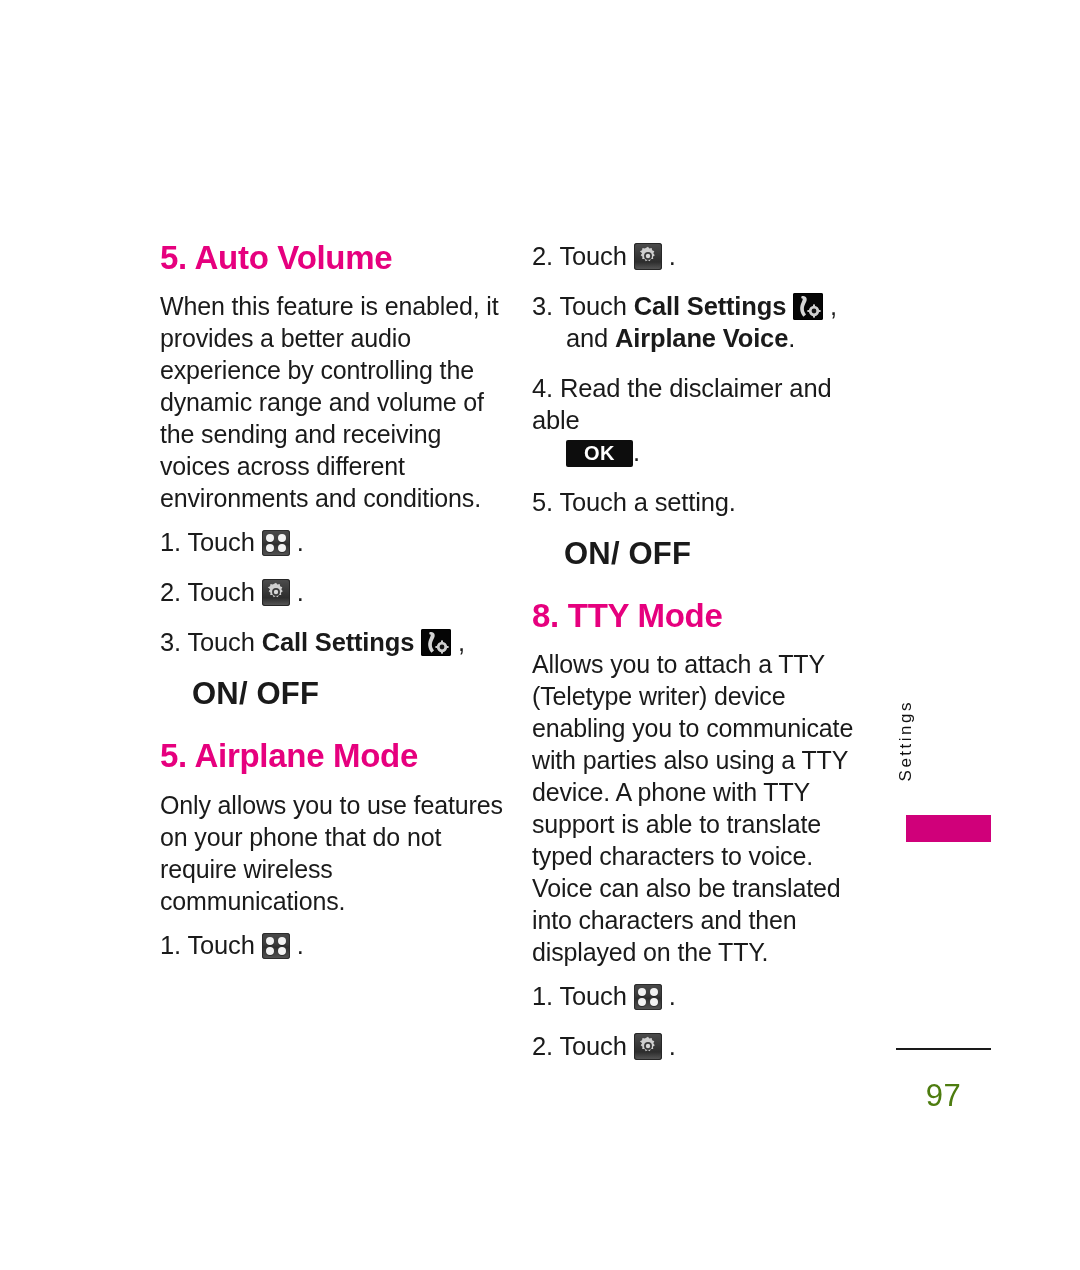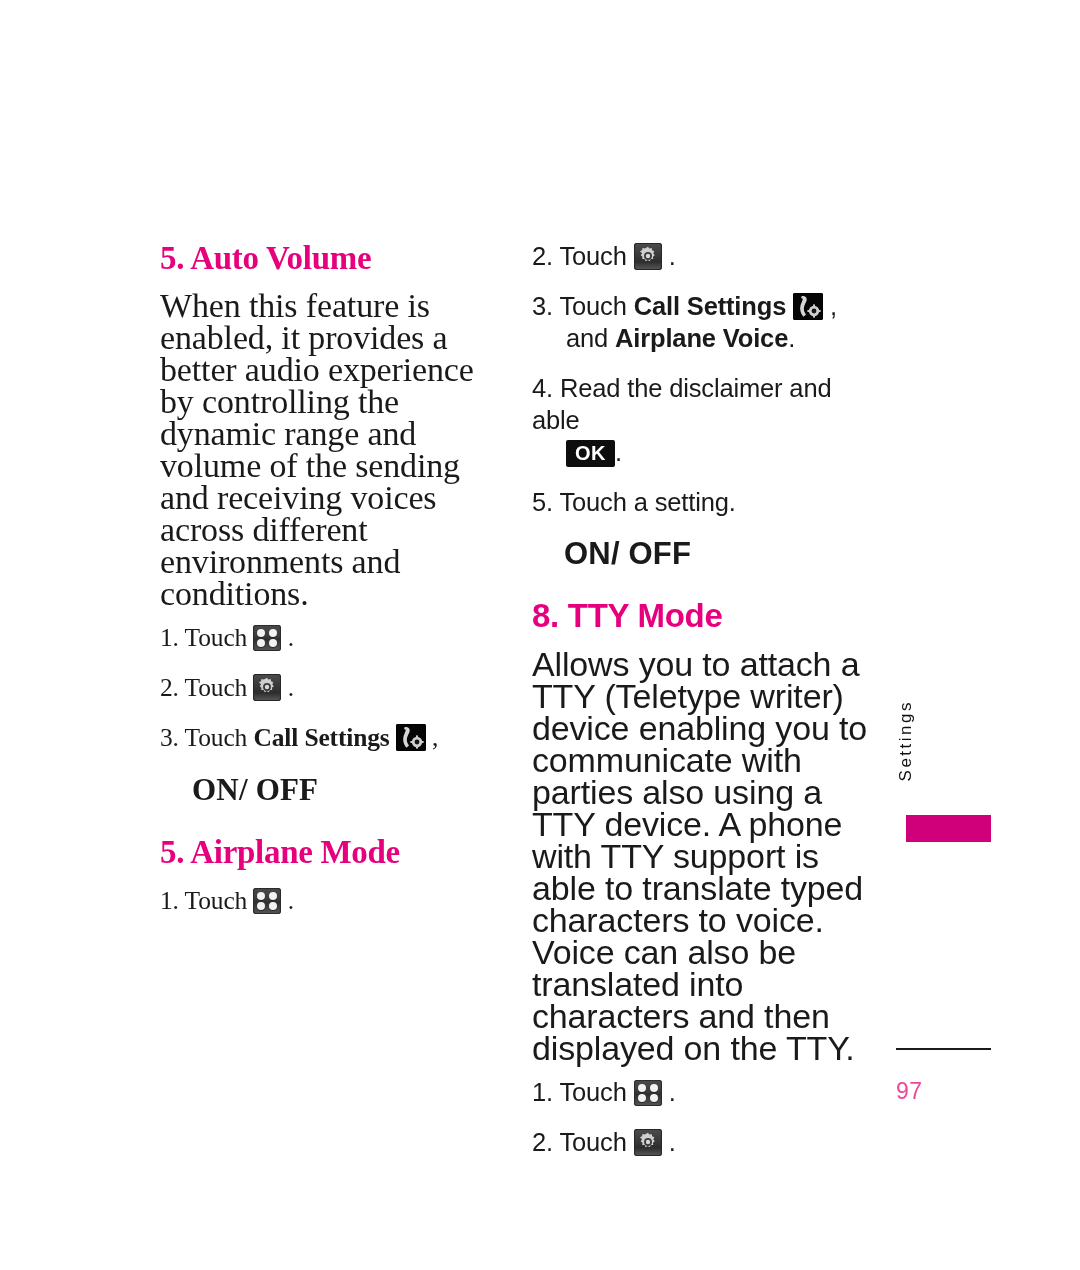--- a/index.html
+++ b/index.html
@@ -20,37 +20,37 @@
     position: absolute;
     inset: 0;
   }
 
   
   .col {
     position: absolute;
     top: 240px;
     width: 345px;
   }
-  .col-left  { left: 160px; font-family: Liberation Serif, serif; }
+  .col-left  { left: 160px; }
   .col-right { left: 532px; }
 
   
   .section-heading {
     color: #e6007e;
     font-size: 33px;
     font-weight: 700;
     letter-spacing: -0.3px;
     line-height: 1.1;
     margin: 0 0 14px 0;
     white-space: nowrap;
   }
 
   
   .para {
-    font-size: 34px;
+    font-size: 25px;
     line-height: 32px;
     margin: 8px 0 12px 0;
     color: #1a1a1a;
     letter-spacing: -0.15px;
   }
 
   
   .step {
     font-size: 25.5px;
     line-height: 32px;
@@ -123,21 +123,21 @@
   .icon-callset svg { display: block; }
 
   
   .ok-key {
     display: inline-block;
     background: #0d0d0d;
     color: #ffffff;
     font-size: 20px;
     font-weight: 700;
     letter-spacing: 0.5px;
-    padding: 3px 9px 4px;
+    padding: 3px 18px 4px;
     border-radius: 2px;
     vertical-align: 1px;
     line-height: 1;
   }
 
   
   .side-tab {
     position: absolute;
     left: 896px;
     top: 700px;
@@ -172,23 +172,23 @@
     top: 1048px;
     width: 95px;
     height: 2px;
     background: #1a1a1a;
   }
   .page-number {
     position: absolute;
     left: 896px;
     top: 1078px;
     width: 95px;
-    text-align: left;
-    font-size: 23px;
-    color: #ec4899;
+    text-align: center;
+    font-size: 31px;
+    color: #4d7c0f;
     letter-spacing: 0.5px;
   }
 </style>
 </head>
 <body>
 
 <div class="page">
 
   <div class="col col-left">
 
@@ -234,20 +234,21 @@
         </svg>
       </span>
       <span>,</span>
     </div>
 
 
     <div class="onoff">ON/ OFF</div>
 
     <h2 class="section-heading">5. Airplane Mode</h2>
 
+    <p class="para">Only allows you to use features on your phone that do not require wireless communications.</p>
 
     <div class="step">
       <span class="num">1.</span>
       <span>Touch</span>
       <span class="icon icon-grid"><i></i><i></i><i></i><i></i></span>
       <span>.</span>
     </div>
   </div>
 
   <div class="col col-right">

